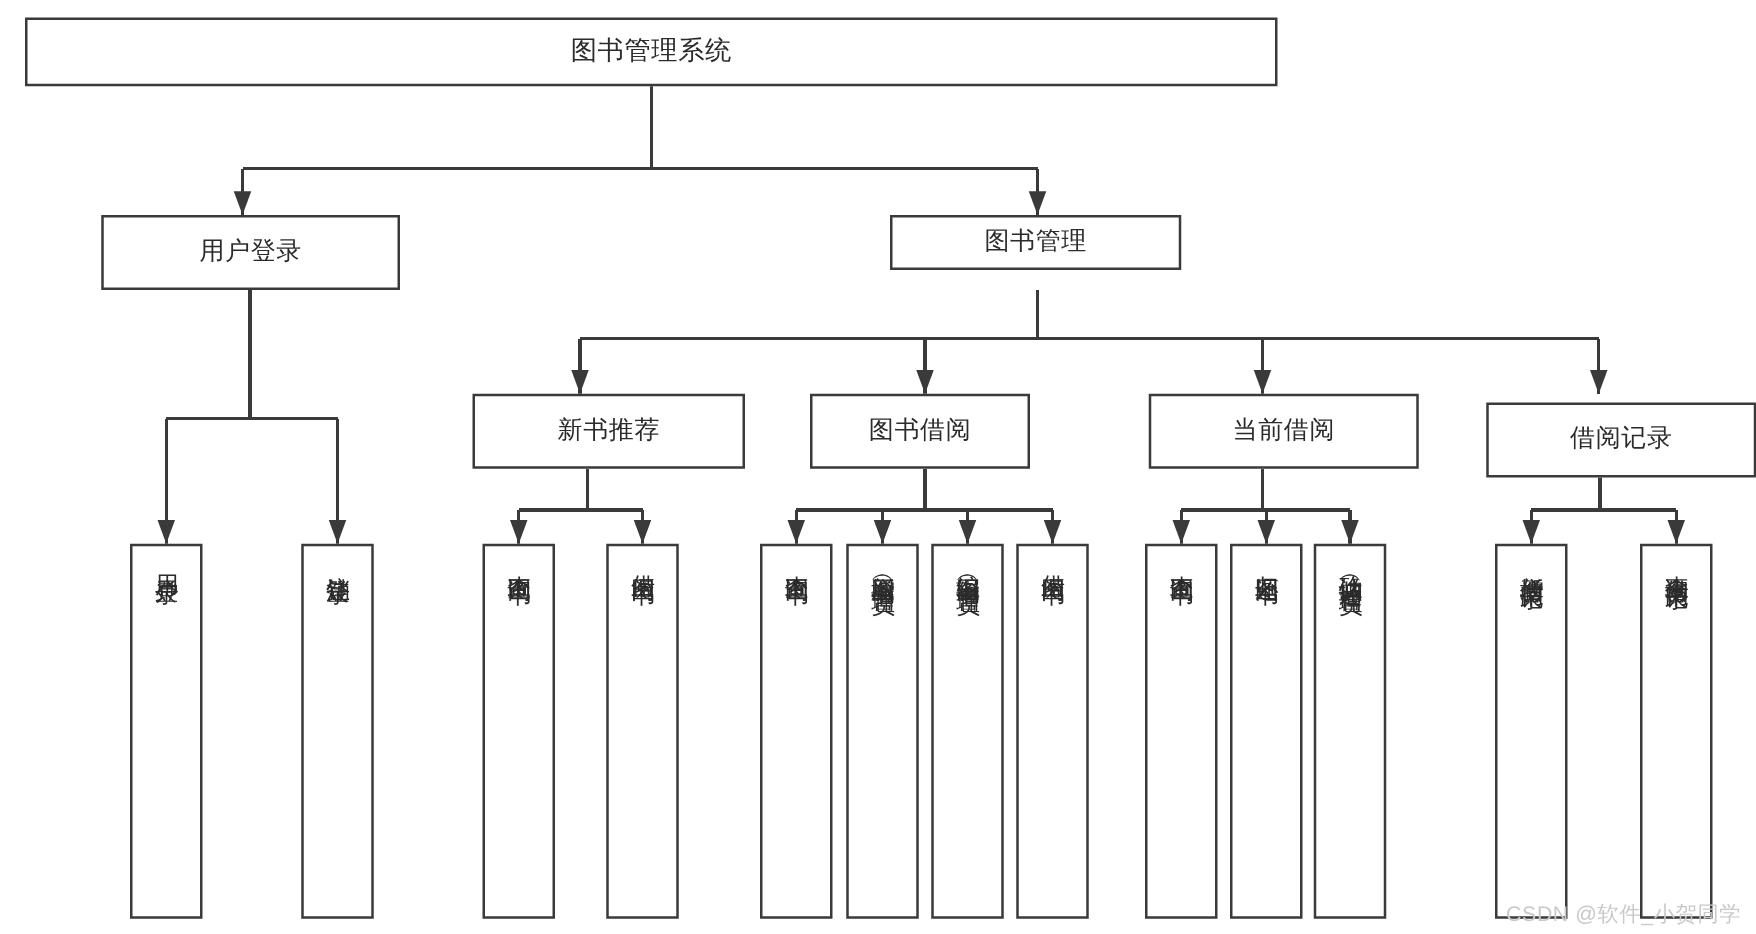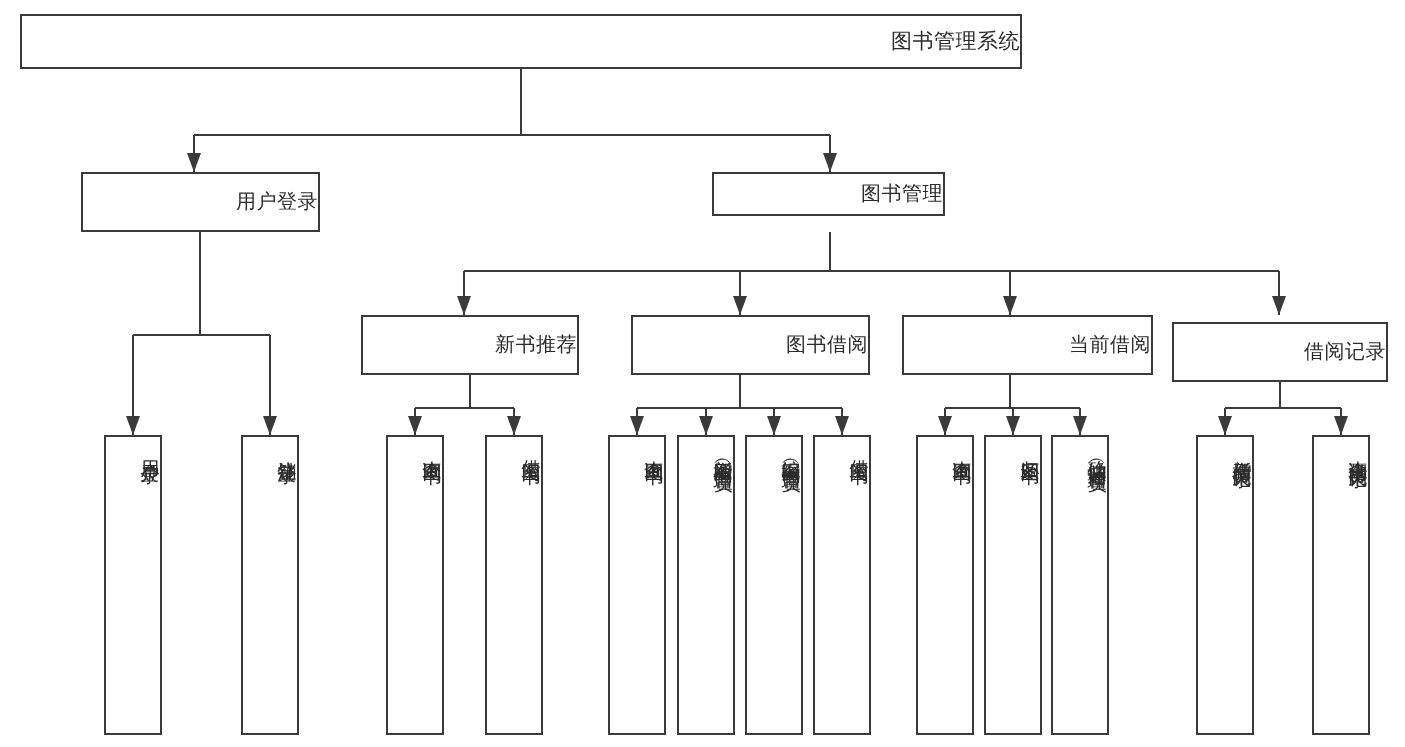--- a/index.html
+++ b/index.html
@@ -17,31 +17,32 @@
     background: #ffffff;
     overflow: hidden;
   }
   .node-box {
     position: absolute;
     box-sizing: border-box;
     background: #ffffff;
     border: 2px solid #3a3a3a;
     display: flex;
     align-items: center;
-    justify-content: flex-end;
+    justify-content: center;
     color: #2b2b2b;
   }
   .node-box.level-0 {
     font-size: 21px;
   }
   .node-box.level-1 {
     font-size: 20px;
   }
   .node-box.level-2 {
     font-size: 20px;
+    margin-left: 17px;
   }
   .node-box.level-3 {
     font-size: 19px;
     align-items: flex-start;
     padding-top: 8px;
   }
   .node-label {
     line-height: 1.08;
     letter-spacing: 0.5px;
     white-space: pre;
@@ -134,24 +135,24 @@
       </div>
       <div class="node-box level-1" style="left: 81px; top: 172px; width: 239px; height: 60px;">
         <span class="node-label">用户登录</span>
       </div>
       <div class="node-box level-1" style="left: 712px; top: 172px; width: 233px; height: 44px;">
         <span class="node-label">图书管理</span>
       </div>
       <div class="node-box level-2" style="left: 361px; top: 315px; width: 218px; height: 60px;">
         <span class="node-label">新书推荐</span>
       </div>
-      <div class="node-box level-2" style="left: 631px; top: 315px; width: 239px; height: 60px;">
+      <div class="node-box level-2" style="left: 631px; top: 315px; width: 176px; height: 60px;">
         <span class="node-label">图书借阅</span>
       </div>
-      <div class="node-box level-2" style="left: 902px; top: 315px; width: 251px; height: 60px;">
+      <div class="node-box level-2" style="left: 902px; top: 315px; width: 216px; height: 60px;">
         <span class="node-label">当前借阅</span>
       </div>
       <div class="node-box level-2" style="left: 1172px; top: 322px; width: 216px; height: 60px;">
         <span class="node-label">借阅记录</span>
       </div>
       <div class="node-box level-3" style="left: 104px; top: 435px; width: 58px; height: 300px;">
         <span class="node-label vertical">用户登录</span>
       </div>
       <div class="node-box level-3" style="left: 241px; top: 435px; width: 58px; height: 300px;">
         <span class="node-label vertical">注销登录</span>
@@ -183,13 +184,14 @@
       <div class="node-box level-3" style="left: 1051px; top: 435px; width: 58px; height: 300px;">
         <span class="node-label vertical">确认归还（管理员）</span>
       </div>
       <div class="node-box level-3" style="left: 1196px; top: 435px; width: 58px; height: 300px;">
         <span class="node-label vertical">新增借阅记录</span>
       </div>
       <div class="node-box level-3" style="left: 1312px; top: 435px; width: 58px; height: 300px;">
         <span class="node-label vertical">查询借阅记录</span>
       </div>
     </div>
+  <div id="watermark">CSDN @软件_小贺同学</div>
 </div>
 
 </body></html>

